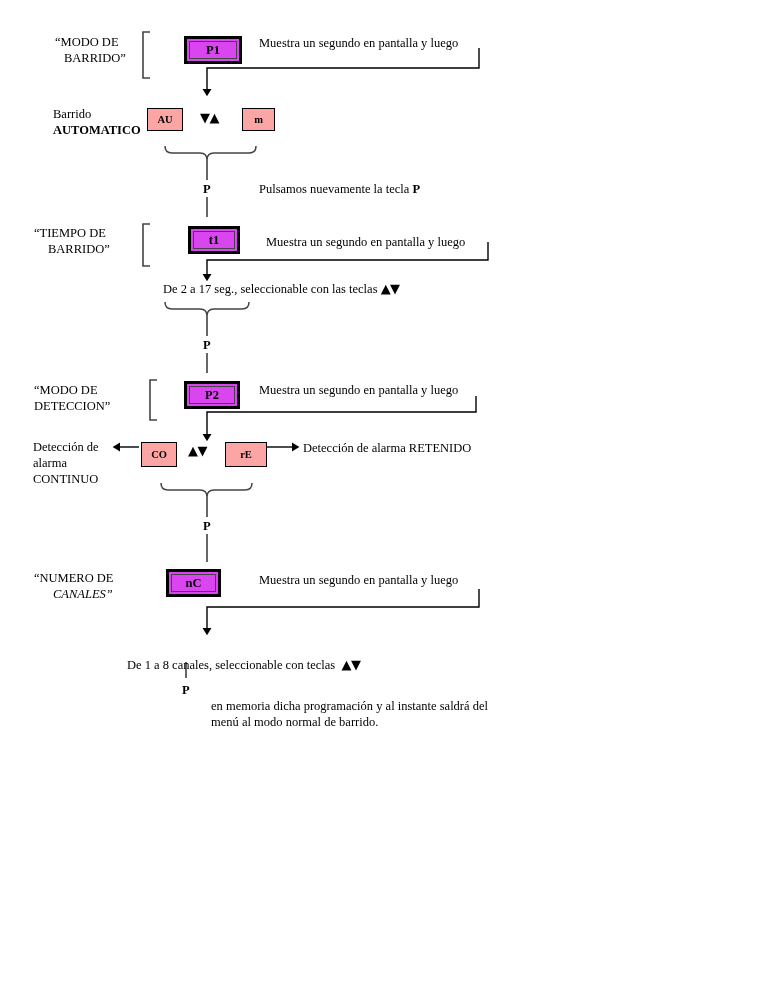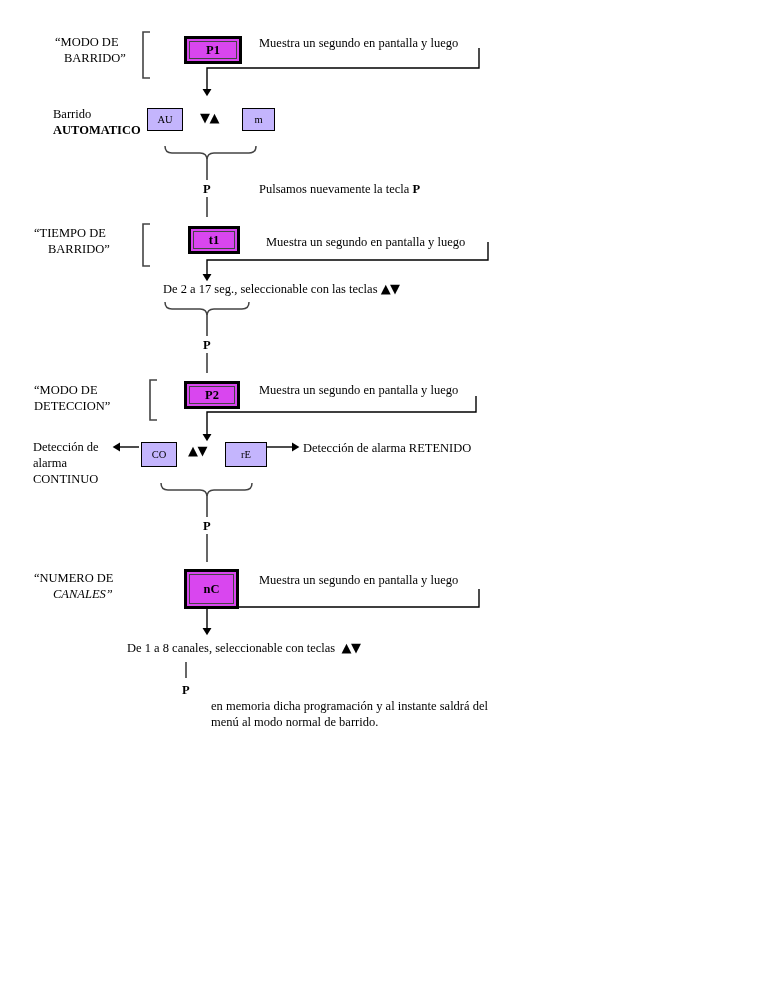--- a/index.html
+++ b/index.html
@@ -61,27 +61,27 @@
     display: flex;
     align-items: center;
     justify-content: center;
     font-size: 12.5px;
     font-weight: bold;
   }
 
   
   .pbox {
     border: 1px solid #000;
-    background: #c4b5fd;
+    background: #fca5a5;
     box-sizing: border-box;
     display: flex;
     align-items: center;
     justify-content: center;
     font-size: 10.5px;
-    font-weight: normal;
+    font-weight: bold;
   }
 
   svg.ov {
     position: absolute;
     left: 0; top: 0;
     width: 768px;
     height: 994px;
     pointer-events: none;
   }
 </style>
@@ -190,26 +190,26 @@
     <span>rE</span>
   </div>
 
   <div class="abs note" style="left:303px; top:440px;">Detección de alarma RETENIDO</div>
 
   <div class="abs pkey" style="left:203px; top:519px;">P</div>
 
   <div class="abs label" style="left:34px; top:570px;">“NUMERO DE</div>
   <div class="abs label" style="left:53px; top:586px;font-style:italic;">CANALES”</div>
 
-  <div class="abs dbox" style="left:184px; top:569px; width:55px; height:40px;">
+  <div class="abs dbox" style="left:166px; top:569px; width:55px; height:28px;">
     <div class="dbox-inner">nC</div>
   </div>
 
   <div class="abs note" style="left:259px; top:572px;">Muestra un segundo en pantalla y luego</div>
 
-  <div class="abs note" style="left:127px; top:640px;"><span>De 1 a 8 canales, seleccionable con teclas  </span><span class="arrowglyph" style="font-size:13px;">▲▼</span></div>
+  <div class="abs note" style="left:127px; top:657px;"><span>De 1 a 8 canales, seleccionable con teclas  </span><span class="arrowglyph" style="font-size:13px;">▲▼</span></div>
 
   <div class="abs pkey" style="left:182px; top:683px;">P</div>
 
   <div class="abs note" style="left:211px; top:698px;">en memoria dicha programación y al instante saldrá del</div>
   <div class="abs note" style="left:211px; top:714px;">menú al modo normal de barrido.</div>
 
 </div>
 
 </body></html>

